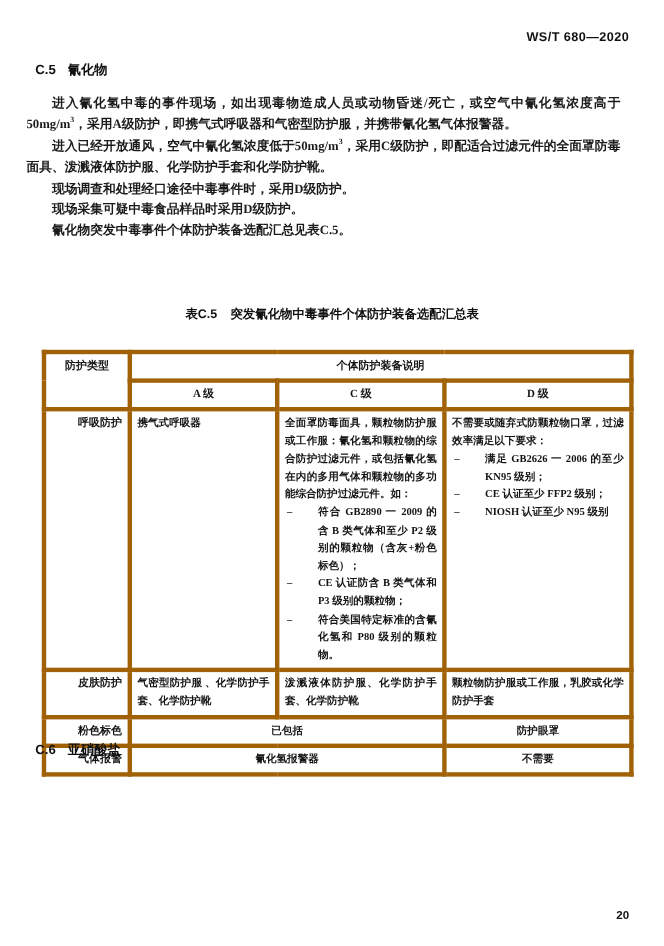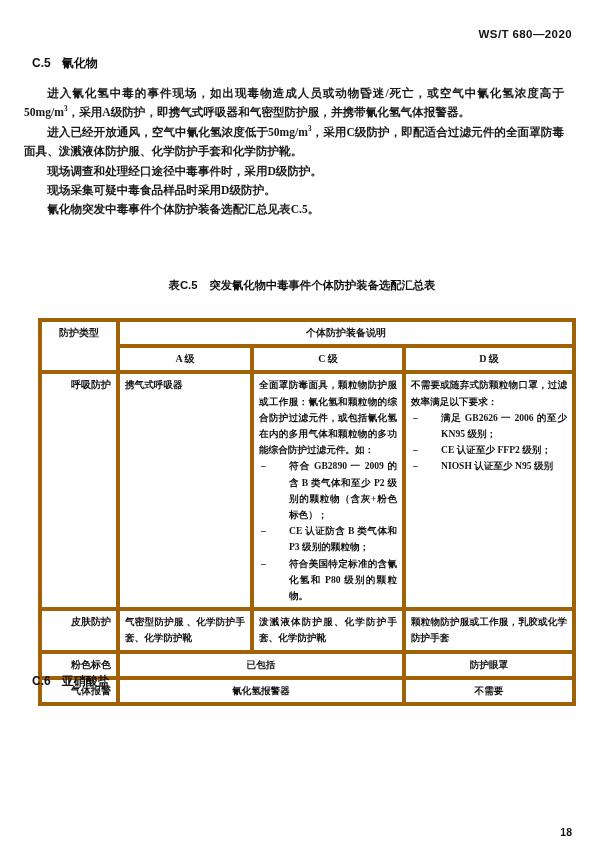--- a/index.html
+++ b/index.html
@@ -235,15 +235,15 @@
         </tr>
       </tbody>
     </table>
   </div>
 
   <div class="sec-heading" id="sec-c6">
     <span class="num">C.6</span><span>亚硝酸盐</span>
   </div>
 
 
-  <div class="page-number">18</div>
+  <div class="page-number">20</div>
 
 </div>
 
 </body></html>

